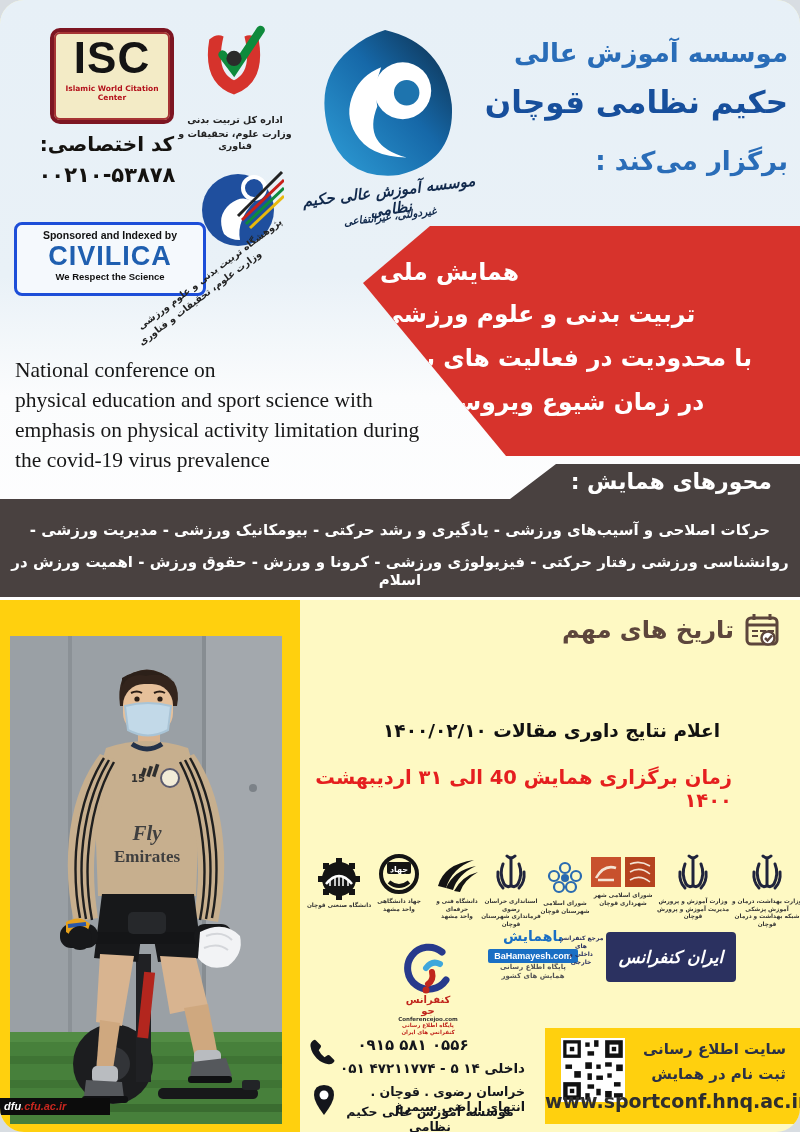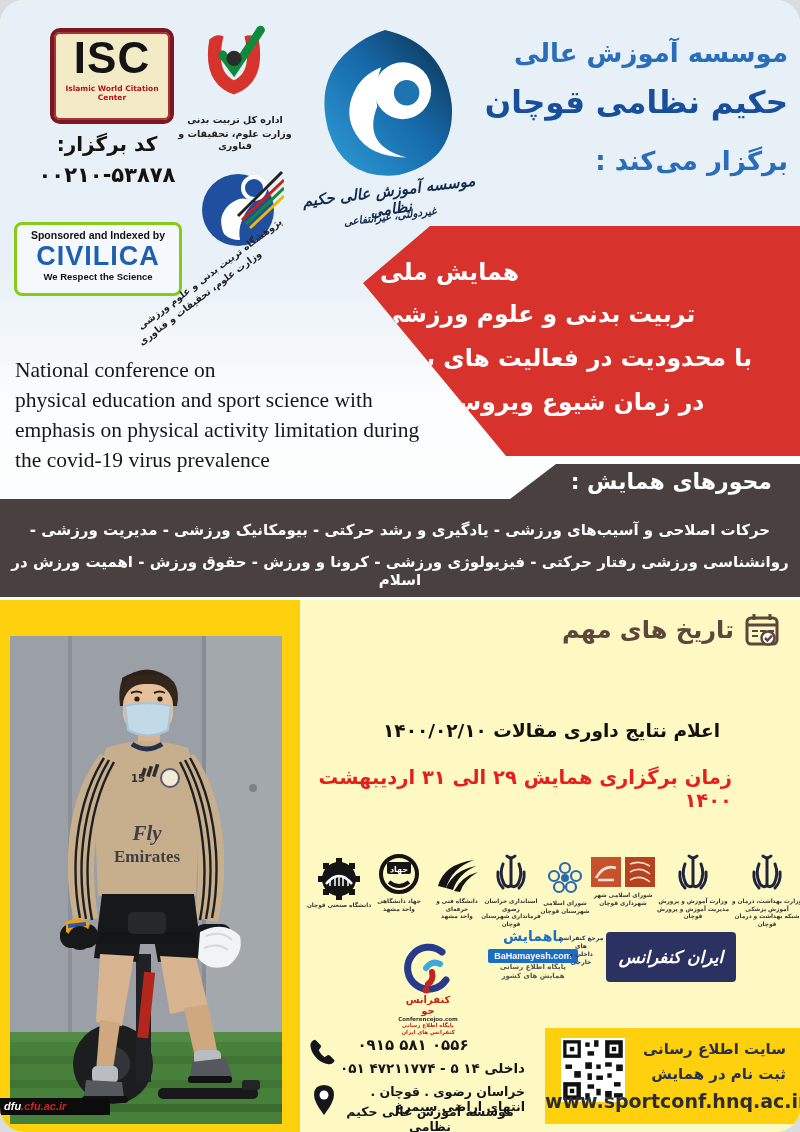--- a/index.html
+++ b/index.html
@@ -12,21 +12,21 @@
   
   #bg-top{left:0;top:0;width:800px;height:600px;
           background:linear-gradient(#e7f0f7 0%,#e9f1f7 46%,#fbfcfd 66%,#ffffff 100%);}
   .isc-box{left:50px;top:28px;width:116px;height:88px;background:#f3ebc6;border:4px solid #7d1522;
            border-radius:10px;box-shadow:0 0 0 2px #a63434 inset;text-align:center;}
   .isc-acronym{font-family:"Liberation Sans",sans-serif;font-weight:900;font-size:44px;line-height:52px;
                color:#141414;letter-spacing:1px;}
   .isc-caption{font-size:7.5px;font-weight:bold;color:#b3111b;line-height:9px;}
   .code-label{left:22px;top:132px;width:170px;font-size:20px;font-weight:bold;color:#14120f;text-align:center;}
   .code-value{left:22px;top:163px;width:170px;font-size:21px;font-weight:bold;color:#14120f;text-align:center;}
-  .civilica-box{left:14px;top:222px;width:168px;height:74px;background:#f5f9fd;border:3px solid #84cc16;
+  .civilica-box{left:14px;top:222px;width:192px;height:74px;background:#f5f9fd;border:3px solid #1d4ed8;
                 border-radius:8px;text-align:center;padding-top:4px;box-sizing:border-box;}
   .civ-l1{font-size:10.5px;font-weight:bold;color:#111;font-family:"Liberation Sans",sans-serif;}
   .civ-name{font-size:27px;font-weight:900;color:#1f5fb0;letter-spacing:1px;line-height:30px;
             font-family:"Liberation Sans",sans-serif;}
   .civ-l2{font-size:9.5px;font-weight:bold;color:#111;font-family:"Liberation Sans",sans-serif;}
   .tiny-caption{font-size:9.5px;font-weight:bold;color:#222;line-height:12px;text-align:center;}
   .callig{color:#122a4d;font-weight:bold;font-style:italic;text-align:center;}
   .title-line{right:12px;width:430px;text-align:right;}
   .t1{top:38px;font-size:26px;color:#2a6db8;font-weight:bold;}
   .t2{top:84px;font-size:31px;color:#174f9c;font-weight:900;}
@@ -85,21 +85,21 @@
 </head>
 <body>
 
 <div id="poster">
   <div class="abs" id="bg-top"></div>
 
   <div class="abs isc-box">
     <div class="isc-acronym">ISC</div>
     <div class="isc-caption">Islamic World Citation Center</div>
   </div>
-  <div class="abs code-label rtl">کد برگزار:</div>
+  <div class="abs code-label rtl">کد اختصاصی:</div>
   <div class="abs code-value ltr">۰۰۲۱۰-۵۳۸۷۸</div>
   <div class="abs civilica-box">
     <div class="civ-l1">Sponsored and Indexed by</div>
     <div class="civ-name">CIVILICA</div>
     <div class="civ-l2">We Respect the Science</div>
   </div>
 
   <div class="abs" style="left:196px;top:24px;">
     <svg width="76" height="86" viewBox="0 0 80 90">
       <path d="M14 16 Q6 62 40 74 Q74 62 66 16 Q58 9 51 13 Q60 50 40 59 Q20 50 29 13 Q22 9 14 16 Z" fill="#d6332c"></path>
@@ -261,21 +261,21 @@
           <line x1="16" y1="19" x2="22" y2="19"></line>
           <line x1="24" y1="19" x2="30" y2="19"></line>
         <line x1="8" y1="24" x2="14" y2="24"></line>
       </g>
       <circle cx="24" cy="26" r="6.5" fill="#ffffff" stroke="#5d463c" stroke-width="2.5"></circle>
       <path d="M21 26 L23.5 28.5 L28 23.5" stroke="#5d463c" stroke-width="2.5" fill="none"></path>
     </svg>
   </div>
   <div class="abs dates-heading">تاریخ های مهم</div>
   <div class="dline d2">اعلام نتایج داوری مقالات  ۱۴۰۰/۰۲/۱۰</div>
-  <div class="dline d3">زمان برگزاری همایش  ۲۹  الی  ۳۱  اردیبهشت  ۱۴۰۰</div>
+  <div class="dline d3">زمان برگزاری همایش  40  الی  ۳۱  اردیبهشت  ۱۴۰۰</div>
 
   <div class="abs sp" style="left:306px;top:858px;">
     <svg width="42" height="42" viewBox="0 0 42 42">
       <circle cx="21" cy="21" r="17" fill="#141414"></circle>
       <g fill="#141414">
           <rect x="18" y="0" width="6" height="6"></rect>
           <rect x="18" y="36" width="6" height="6"></rect>
           <rect x="0" y="18" width="6" height="6"></rect>
           <rect x="36" y="18" width="6" height="6"></rect>
           <rect x="5" y="5" width="6" height="6"></rect>

